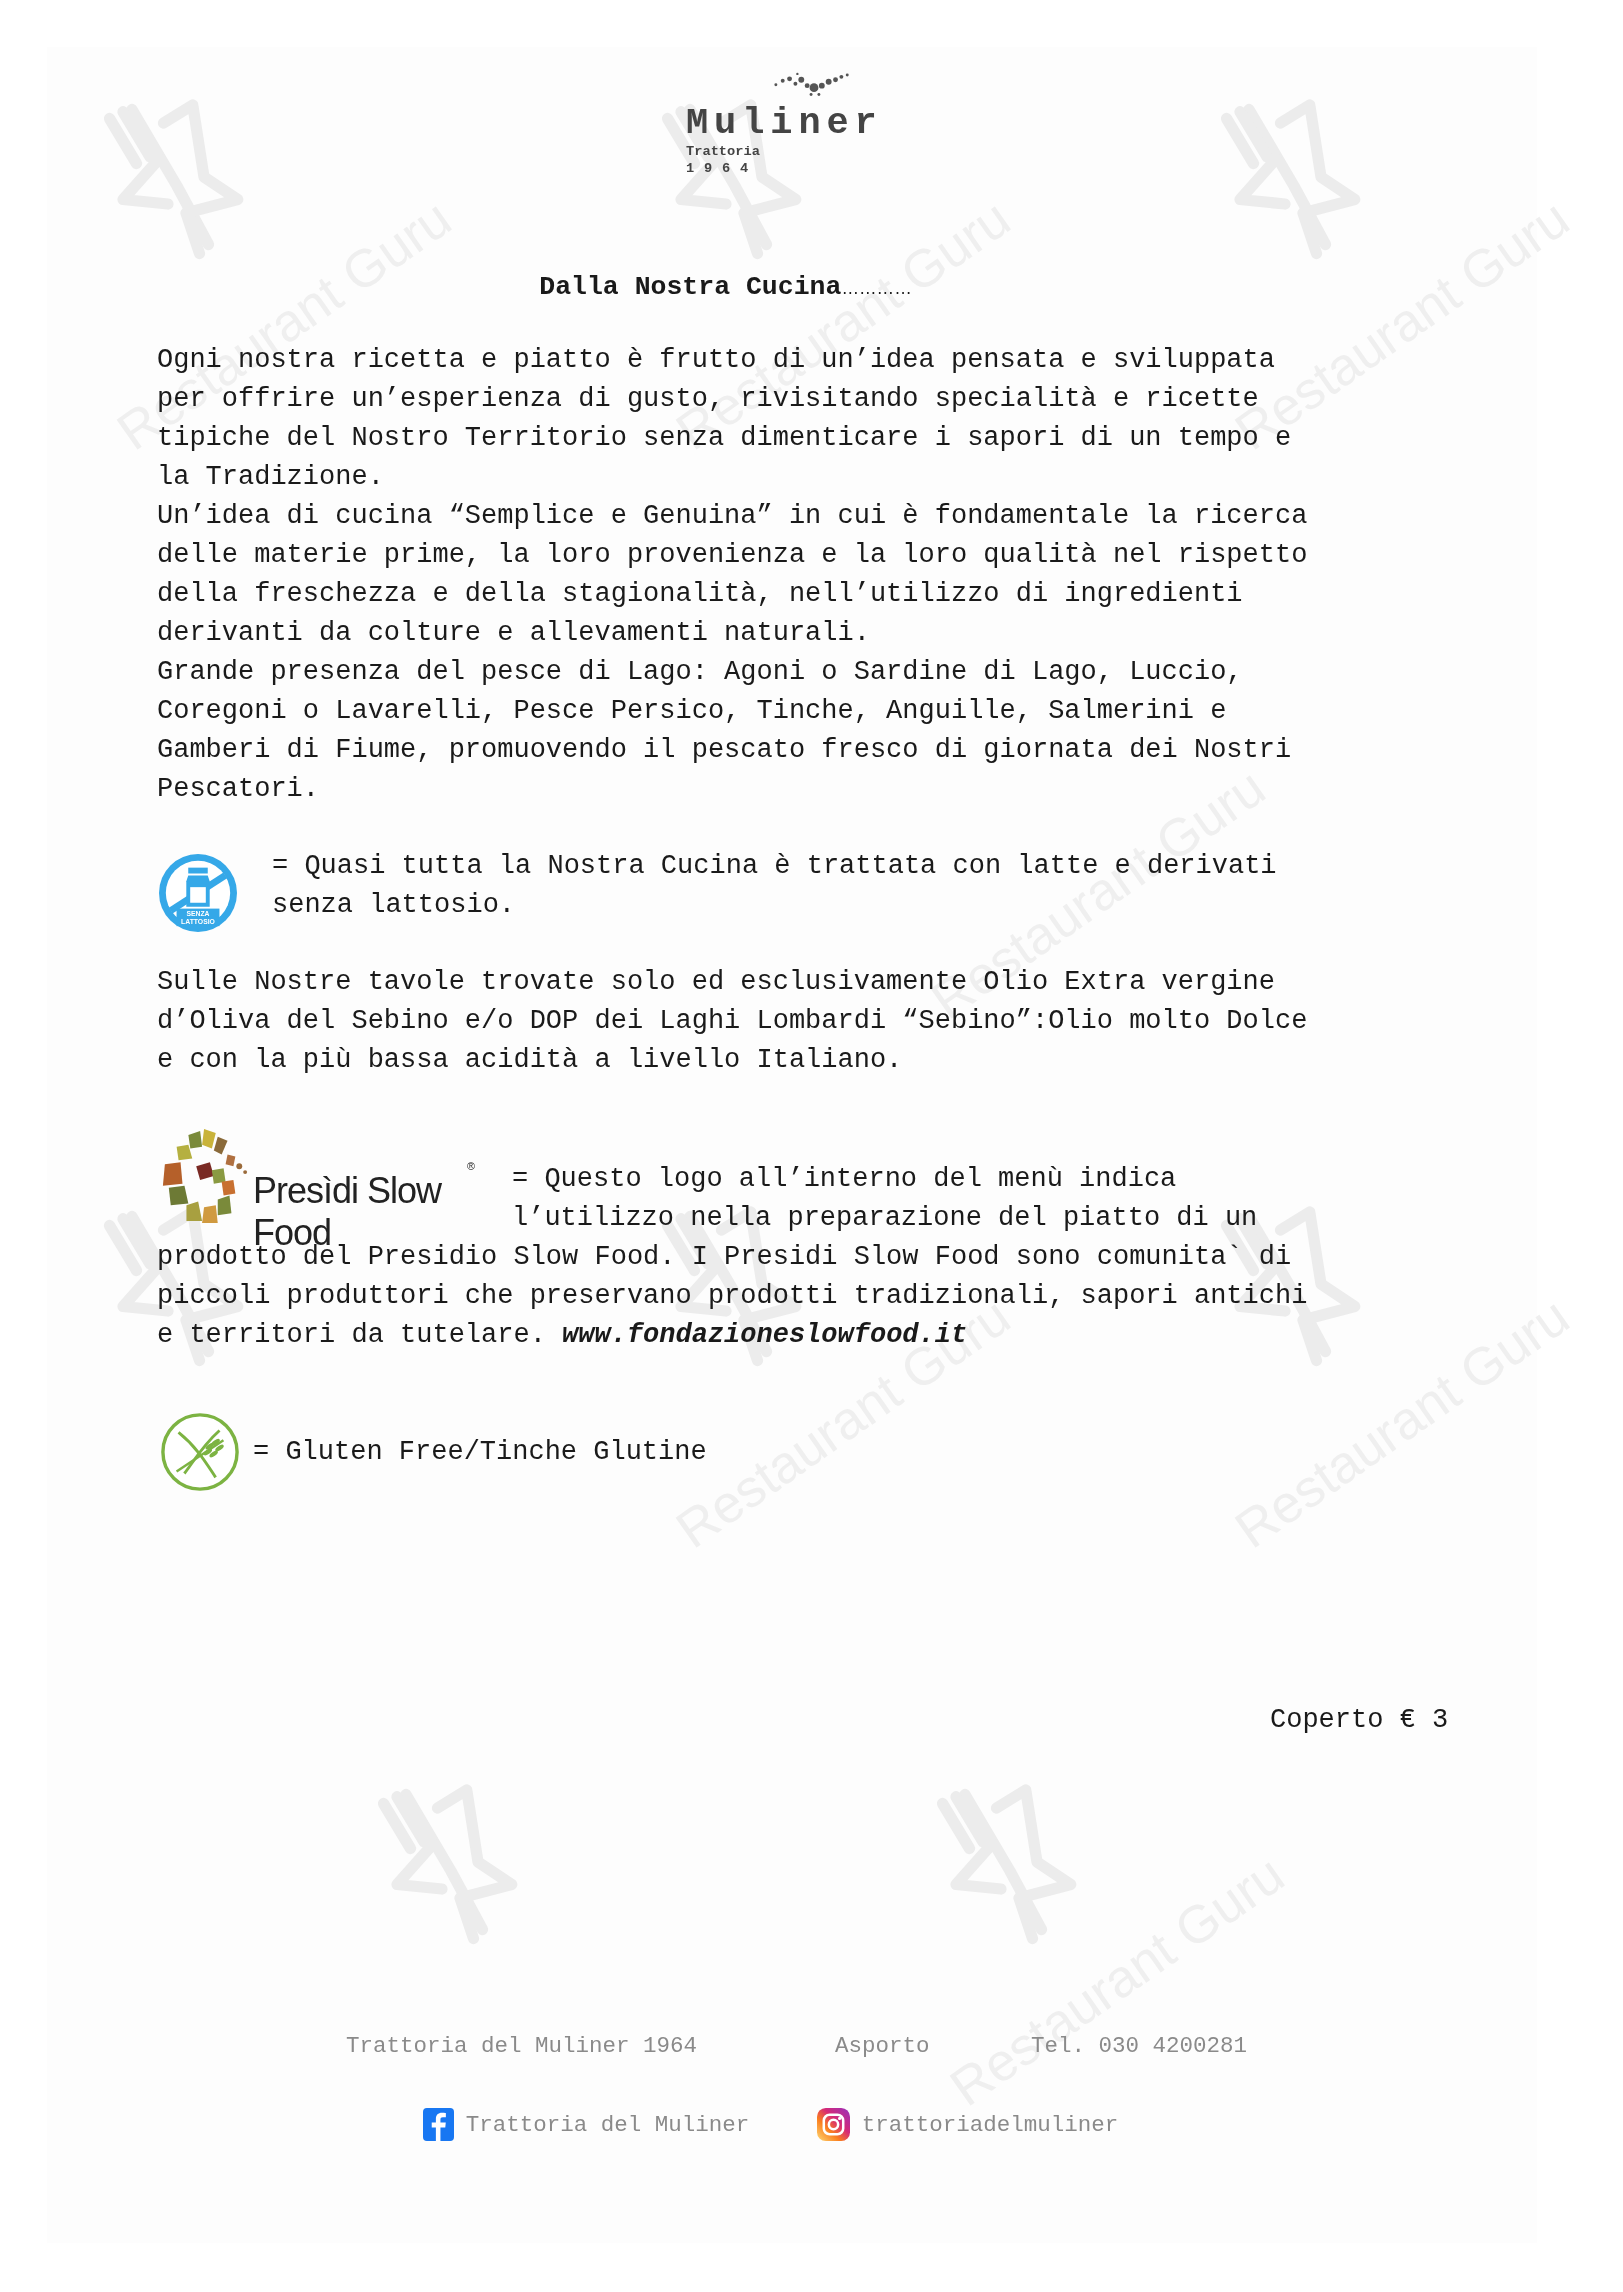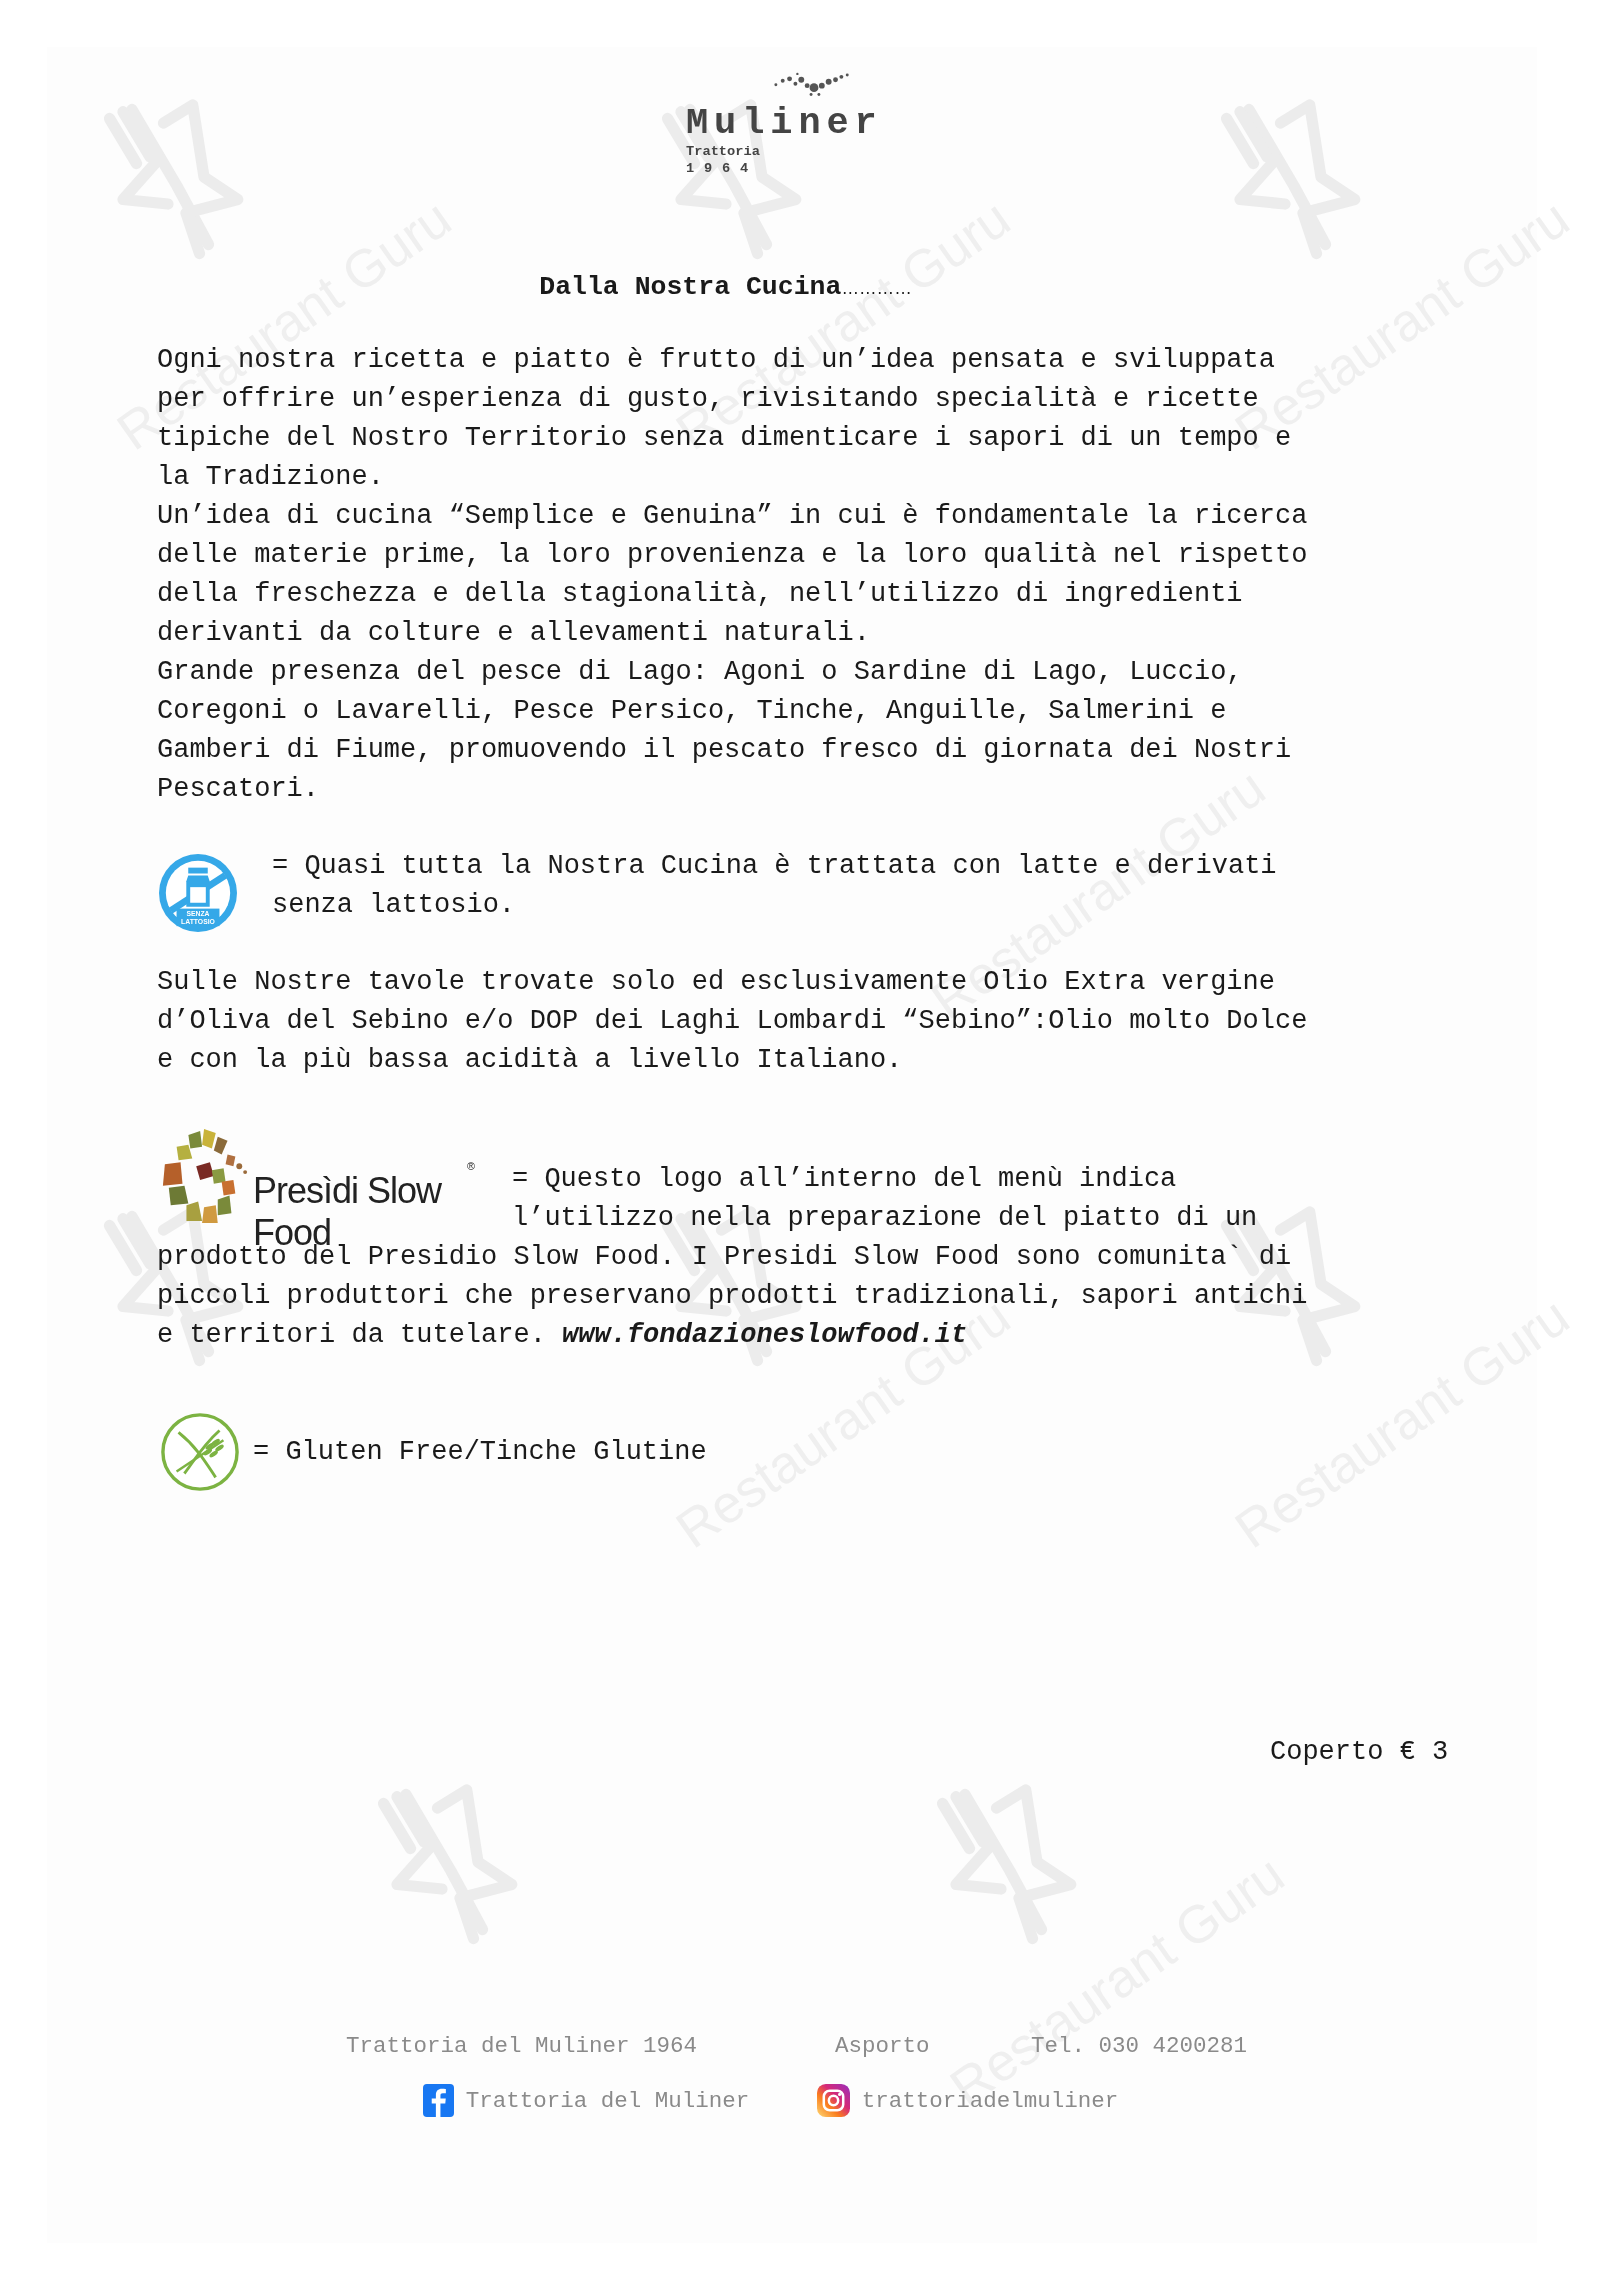--- a/index.html
+++ b/index.html
@@ -18,26 +18,26 @@
   .logo-year { letter-spacing:9.8px; }
 
   .title { position:absolute; left:0; width:1451px; top:272px; text-align:center; font-weight:bold; font-size:26.5px; }
   .title .dots { font-family:"Liberation Sans", sans-serif; font-weight:normal; font-size:17.6px; }
 
   .para { position:absolute; left:157px; width:1372px; font-size:27px; line-height:39px; white-space:pre-wrap; }
   .icon-row { position:absolute; }
   .indent-text { position:absolute; font-size:27px; line-height:39px; white-space:pre-wrap; }
   .link { font-weight:bold; font-style:italic; }
 
-  .coperto { position:absolute; left:1270px; top:1705px; font-size:27px;margin-top:32px; }
+  .coperto { position:absolute; left:1270px; top:1705px; font-size:27px; }
 
   .footer1 { position:absolute; top:2033px; left:0; width:1623px; font-size:22.5px; color:#8a8a8a; }
   .footer1 span { position:absolute; white-space:nowrap; }
   .footer2 { position:absolute; top:2084px; left:0; width:1623px; font-size:22.5px; color:#8a8a8a; }
-  .social { position:absolute; display:flex; align-items:center; gap:11.8px; white-space:nowrap; }
+  .social { position:absolute; display:flex; align-items:center; gap:11.8px; white-space:nowrap;margin-top:24px; }
 </style>
 </head>
 <body>
 
 <div class="page">
   <div class="bgpanel"></div>
 
   <svg class="wm" style="left:69px;top:69px" width="225" height="225" viewBox="0 0 100 100">
       <g fill="none" stroke="#ececec" stroke-width="5" stroke-linecap="round" stroke-linejoin="round">
         <path d="M28 18 L48 52 L62 78"></path>

